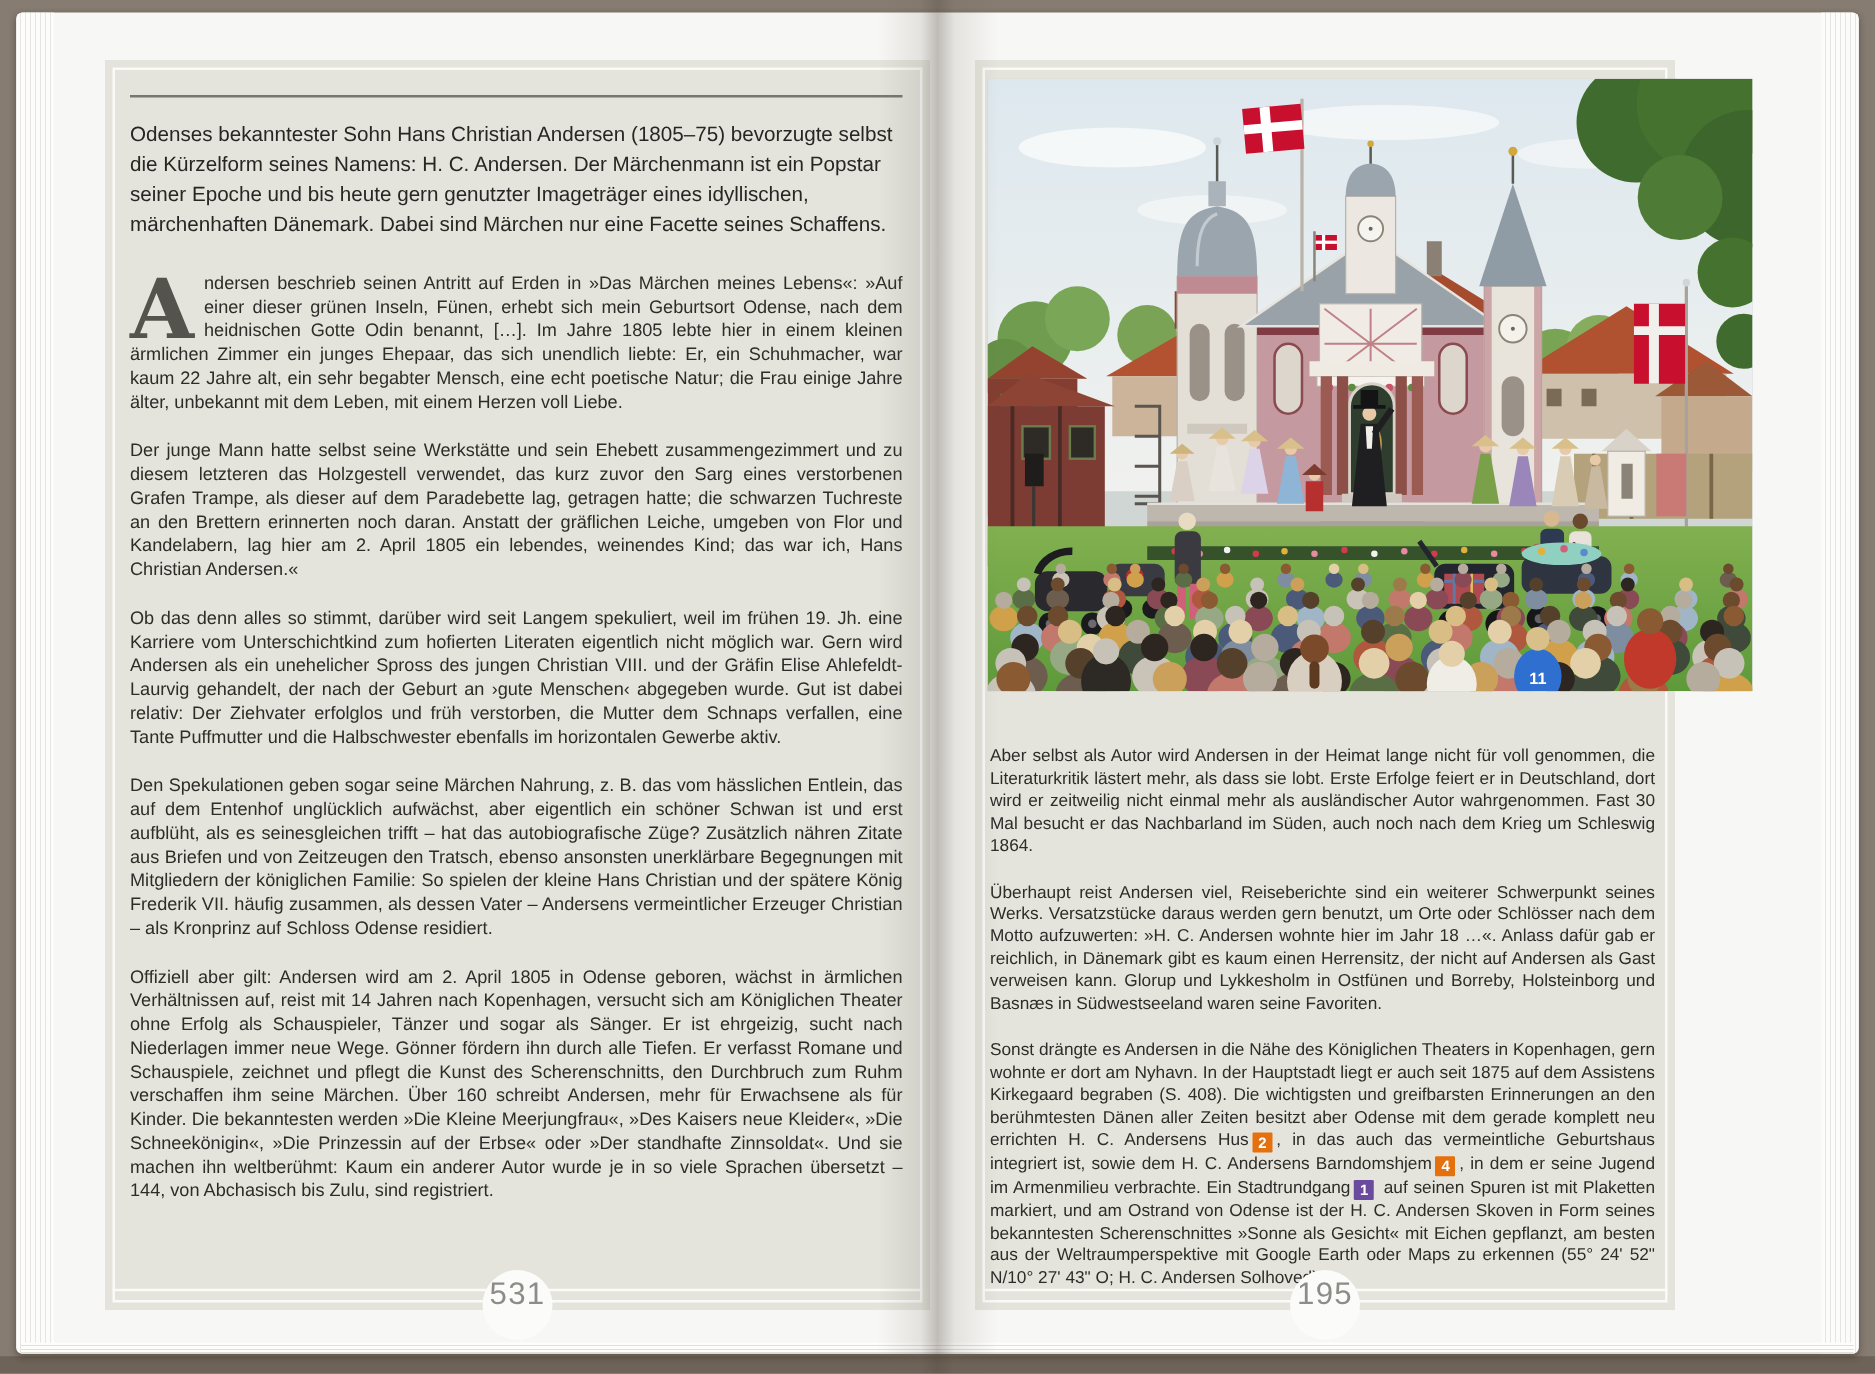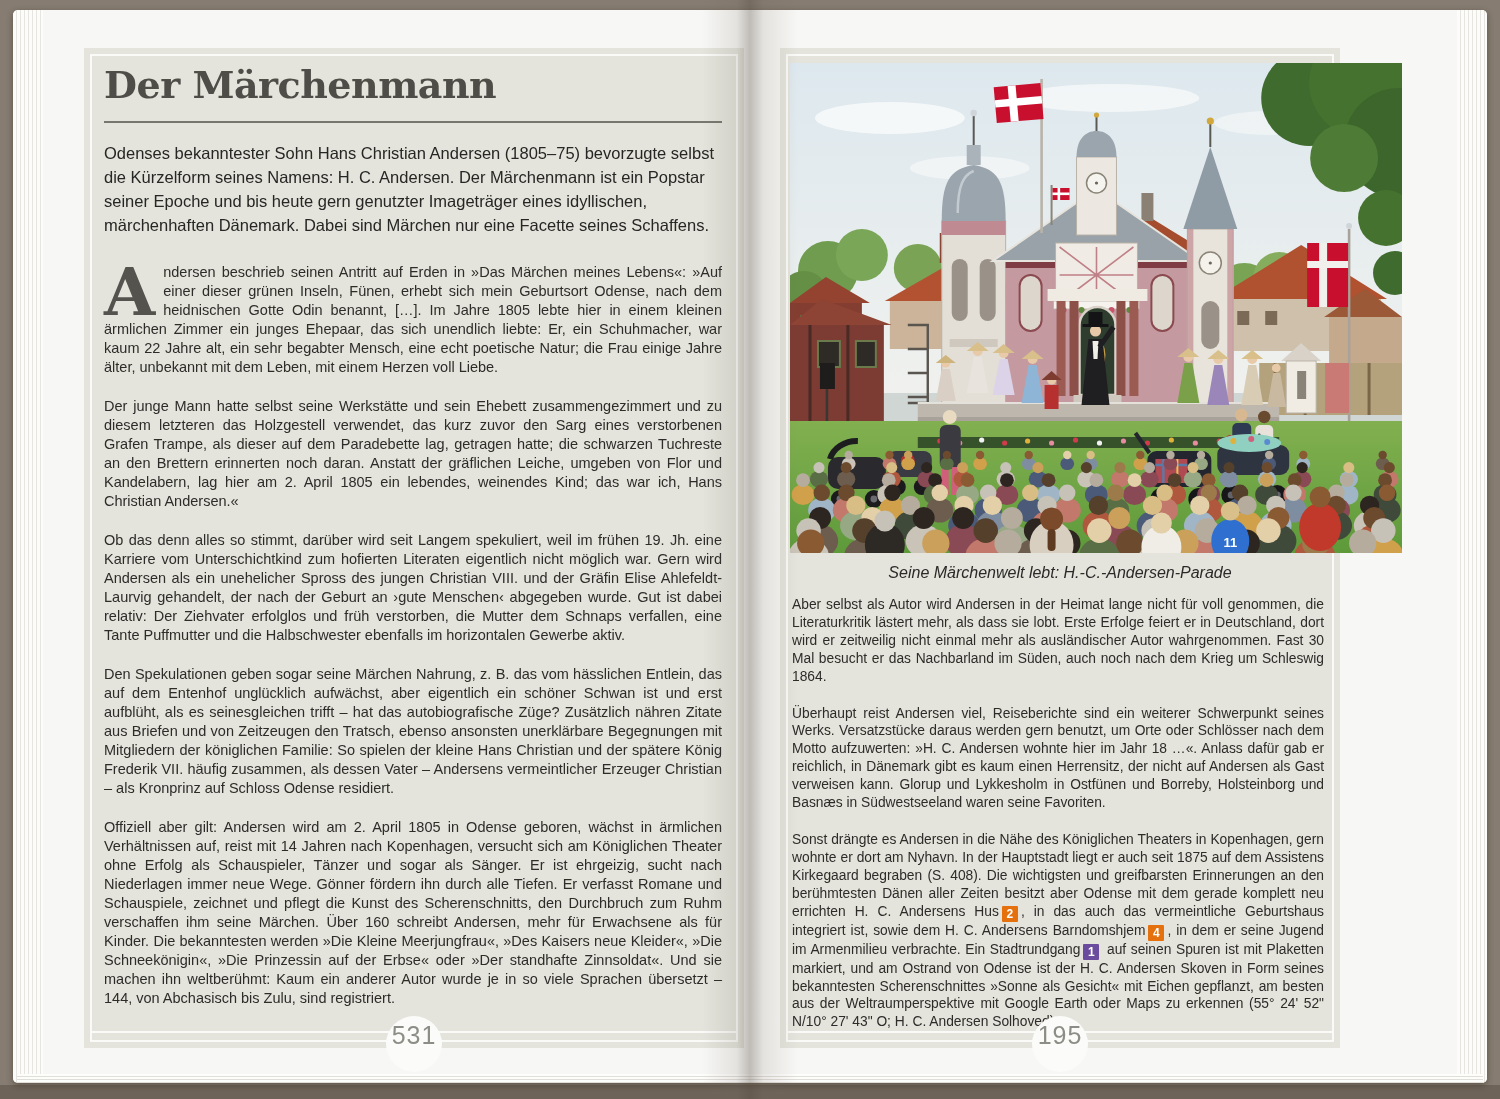--- a/index.html
+++ b/index.html
@@ -46,21 +46,20 @@
   <div class="pages">
     <div class="stack-left"></div>
     <div class="stack-right"></div>
     <div class="stack-bottom"></div>
   </div>
 
   <div class="content content-left">
     <div class="frame"></div>
     <div class="frame-line2"></div>
     <div class="text-left">
-      <h1 class="page-title">Der Märchenmann</h1>
       <div class="title-rule"></div>
       <p class="intro">Odenses bekanntester Sohn Hans Christian Andersen (1805–75) bevorzugte selbst die Kürzelform seines Namens: H. C. Andersen. Der Märchenmann ist ein Popstar seiner Epoche und bis heute gern genutzter Imageträger eines idyllischen, märchenhaften Dänemark. Dabei sind Märchen nur eine Facette seines Schaffens.</p>
       <p class="para"><span class="dropcap">A</span><span>ndersen beschrieb seinen Antritt auf Erden in »Das Märchen meines Lebens«: »Auf einer dieser grünen Inseln, Fünen, erhebt sich mein Geburtsort Odense, nach dem heidnischen Gotte Odin benannt, […]. Im Jahre 1805 lebte hier in einem kleinen ärmlichen Zimmer ein junges Ehepaar, das sich unendlich liebte: Er, ein Schuhmacher, war kaum 22 Jahre alt, ein sehr begabter Mensch, eine echt poetische Natur; die Frau einige Jahre älter, unbekannt mit dem Leben, mit einem Herzen voll Liebe.</span></p>
       <p class="para">Der junge Mann hatte selbst seine Werkstätte und sein Ehebett zusammengezimmert und zu diesem letzteren das Holzgestell verwendet, das kurz zuvor den Sarg eines verstorbenen Grafen Trampe, als dieser auf dem Paradebette lag, getragen hatte; die schwarzen Tuchreste an den Brettern erinnerten noch daran. Anstatt der gräflichen Leiche, umgeben von Flor und Kandelabern, lag hier am 2. April 1805 ein lebendes, weinendes Kind; das war ich, Hans Christian Andersen.«</p>
       <p class="para">Ob das denn alles so stimmt, darüber wird seit Langem spekuliert, weil im frühen 19. Jh. eine Karriere vom Unterschichtkind zum hofierten Literaten eigentlich nicht möglich war. Gern wird Andersen als ein unehelicher Spross des jungen Christian VIII. und der Gräfin Elise Ahlefeldt-Laurvig gehandelt, der nach der Geburt an ›gute Menschen‹ abgegeben wurde. Gut ist dabei relativ: Der Ziehvater erfolglos und früh verstorben, die Mutter dem Schnaps verfallen, eine Tante Puffmutter und die Halbschwester ebenfalls im horizontalen Gewerbe aktiv.</p>
       <p class="para">Den Spekulationen geben sogar seine Märchen Nahrung, z. B. das vom hässlichen Entlein, das auf dem Entenhof unglücklich aufwächst, aber eigentlich ein schöner Schwan ist und erst aufblüht, als es seinesgleichen trifft – hat das autobiografische Züge? Zusätzlich nähren Zitate aus Briefen und von Zeitzeugen den Tratsch, ebenso ansonsten unerklärbare Begegnungen mit Mitgliedern der königlichen Familie: So spielen der kleine Hans Christian und der spätere König Frederik VII. häufig zusammen, als dessen Vater – Andersens vermeintlicher Erzeuger Christian – als Kronprinz auf Schloss Odense residiert.</p>
       <p class="para">Offiziell aber gilt: Andersen wird am 2. April 1805 in Odense geboren, wächst in ärmlichen Verhältnissen auf, reist mit 14 Jahren nach Kopenhagen, versucht sich am Königlichen Theater ohne Erfolg als Schauspieler, Tänzer und sogar als Sänger. Er ist ehrgeizig, sucht nach Niederlagen immer neue Wege. Gönner fördern ihn durch alle Tiefen. Er verfasst Romane und Schauspiele, zeichnet und pflegt die Kunst des Scherenschnitts, den Durchbruch zum Ruhm verschaffen ihm seine Märchen. Über 160 schreibt Andersen, mehr für Erwachsene als für Kinder. Die bekanntesten werden »Die Kleine Meerjungfrau«, »Des Kaisers neue Kleider«, »Die Schneekönigin«, »Die Prinzessin auf der Erbse« oder »Der standhafte Zinnsoldat«. Und sie machen ihn weltberühmt: Kaum ein anderer Autor wurde je in so viele Sprachen übersetzt – 144, von Abchasisch bis Zulu, sind registriert.</p>
     </div>
     <div class="bubble">
         <span>531</span>
@@ -602,21 +601,20 @@
               <circle cx="372" cy="460" r="10.5" fill="#e3cfa8"></circle>
             </g>
           <g>
               <ellipse cx="95" cy="482" rx="20" ry="22" fill="#2d2a26"></ellipse>
               <circle cx="95" cy="458" r="10.5" fill="#c7c2b8"></circle>
             </g>
         </g>
       </svg>
     </div>
 
-    <div class="caption">Seine Märchenwelt lebt: H.-C.-Andersen-Parade</div>
 
     <div class="text-right">
       <p class="para-r">Aber selbst als Autor wird Andersen in der Heimat lange nicht für voll genommen, die Literaturkritik lästert mehr, als dass sie lobt. Erste Erfolge feiert er in Deutschland, dort wird er zeitweilig nicht einmal mehr als ausländischer Autor wahrgenommen. Fast 30 Mal besucht er das Nachbarland im Süden, auch noch nach dem Krieg um Schleswig 1864.</p>
       <p class="para-r">Überhaupt reist Andersen viel, Reiseberichte sind ein weiterer Schwerpunkt seines Werks. Versatzstücke daraus werden gern benutzt, um Orte oder Schlösser nach dem Motto aufzuwerten: »H. C. Andersen wohnte hier im Jahr 18 …«. Anlass dafür gab er reichlich, in Dänemark gibt es kaum einen Herrensitz, der nicht auf Andersen als Gast verweisen kann. Glorup und Lykkesholm in Ostfünen und Borreby, Holsteinborg und Basnæs in Südwestseeland waren seine Favoriten.</p>
       <p class="para-r"><span>Sonst drängte es Andersen in die Nähe des Königlichen Theaters in Kopenhagen, gern wohnte er dort am Nyhavn. In der Hauptstadt liegt er auch seit 1875 auf dem Assistens Kirkegaard begraben (S. 408). Die wichtigsten und greifbarsten Erinnerungen an den berühmtesten Dänen aller Zeiten besitzt aber Odense mit dem gerade komplett neu errichten </span><span class="b">H. C. Andersens Hus</span><span class="badge" style="background: rgb(228, 112, 14);">2</span><span>, in das auch das vermeintliche Geburtshaus integriert ist, sowie dem </span><span class="b">H. C. Andersens Barndomshjem</span><span class="badge" style="background: rgb(228, 112, 14);">4</span><span>, in dem er seine Jugend im Armenmilieu verbrachte. Ein </span><span class="b">Stadtrundgang</span><span class="badge" style="background: rgb(107, 75, 158);">1</span><span> auf seinen Spuren ist mit Plaketten markiert, und am Ostrand von Odense ist der H. C. Andersen Skoven in Form seines bekanntesten Scherenschnittes »Sonne als Gesicht« mit Eichen gepflanzt, am besten aus der Weltraumperspektive mit Google Earth oder Maps zu erkennen (55° 24' 52" N/10° 27' 43" O; H. C. Andersen Solhoved).</span></p>
     </div>
 
     <div class="bubble">
         <span>195</span>
       </div>

